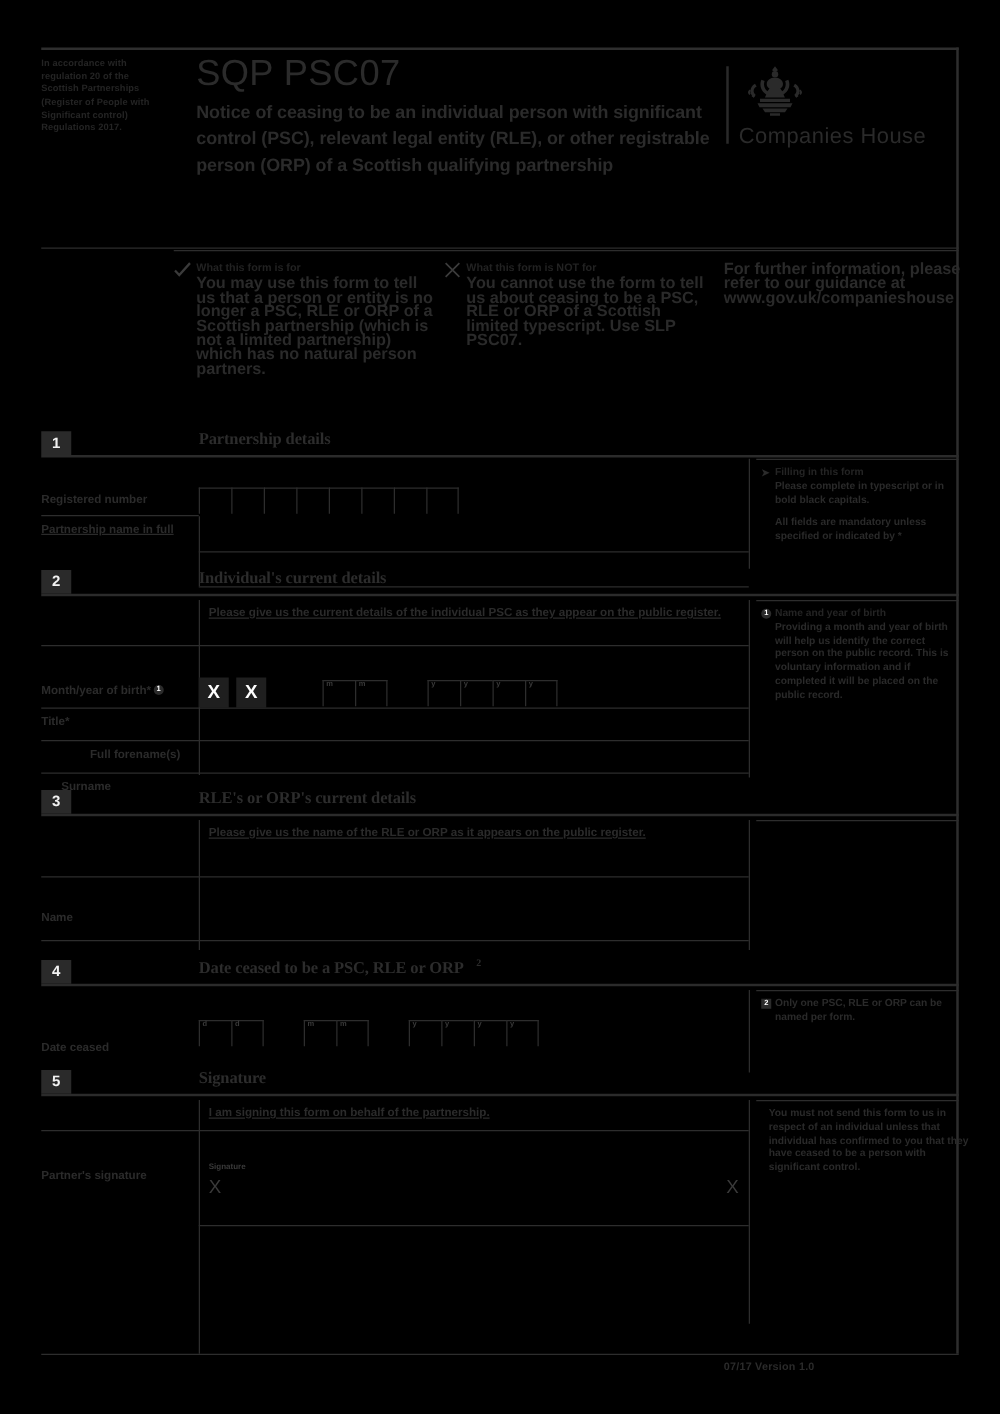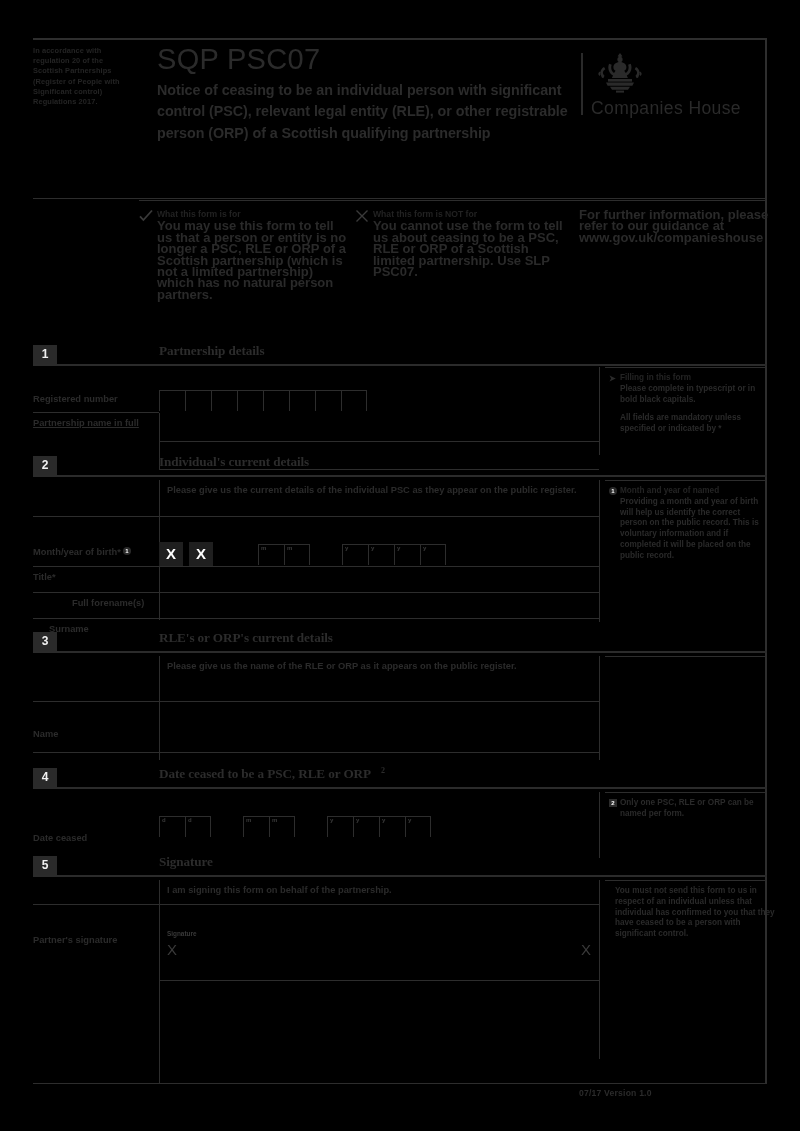--- a/index.html
+++ b/index.html
@@ -135,21 +135,21 @@
   .cbox .tick{
     position:absolute;left:2px;top:0px;font-size:6px;color:#3a3a3a;font-weight:600;
   }
   .xbox{
     width:24px;height:24px;background:#1f1f1f;color:#fff;
     font-size:15px;font-weight:700;line-height:24px;text-align:center;
     margin-right:6px;
   }
   .instr{
     position:absolute;
-    font-size:9.3px;line-height:12.4px;font-weight:600;color:#2b2b2b;
+    font-size:9.3px;line-height:12.4px;font-weight:600;color:#2b2b2b;text-decoration:underline;
   }
   .sig-cap{
     position:absolute;font-size:6.4px;font-weight:600;color:#3a3a3a;
   }
   .sig-x{
     position:absolute;font-size:15px;font-weight:400;color:#3a3a3a;line-height:15px;
   }
 
   
   .side{
@@ -243,21 +243,21 @@
       </div>
 
       <div class="info-col c2">
         <span class="info-mark">
           <svg width="14" height="14" viewBox="0 0 14 14" aria-hidden="true">
             <path d="M1.5 1.5 L12.5 12.5 M12.5 1.5 L1.5 12.5" stroke="#3a3a3a" stroke-width="1.4" fill="none"></path>
           </svg>
         </span>
         <div class="info-body">
           <div class="info-h">What this form is NOT for</div>
-          <div class="info-p">You cannot use the form to tell us about ceasing to be a PSC, RLE or ORP of a Scottish limited partnership. Use SLP PSC07.</div>
+          <div class="info-p">You cannot use the form to tell us about ceasing to be a PSC, RLE or ORP of a Scottish limited typescript. Use SLP PSC07.</div>
         </div>
       </div>
 
       <div class="info-col c3">
         <div class="info-body">
           <div class="info-p">For further information, please</div>
           <div class="info-p">refer to our guidance at</div>
           <div class="info-p">www.gov.uk/companieshouse</div>
         </div>
       </div>
@@ -369,21 +369,21 @@
       <div class="row">
         <div class="lbl" style="top:145px;margin-left:16px;">Surname</div>
         <div class="fieldzone" style="top:141px;width:440px;height:25px;"></div>
       </div>
 
       <div class="side" style="top:24px;">
         <div class="side-rule"></div>
         <div class="side-inner">
           <span class="side-num">1</span>
           <div class="side-body">
-            <div class="side-h">Month and year of named</div>
+            <div class="side-h">Name and year of birth</div>
             <div class="side-p">Providing a month and year of birth will help us identify the correct person on the public record. This is voluntary information and if completed it will be placed on the public record.</div>
           </div>
         </div>
       </div>
       <div class="sidecol-line" style="top:24px;height:142px;"></div>
     </div>
 
     <div class="sec" style="top:594px;height:128px;">
       <div class="sec-head">
         <div class="sec-num">3</div>

